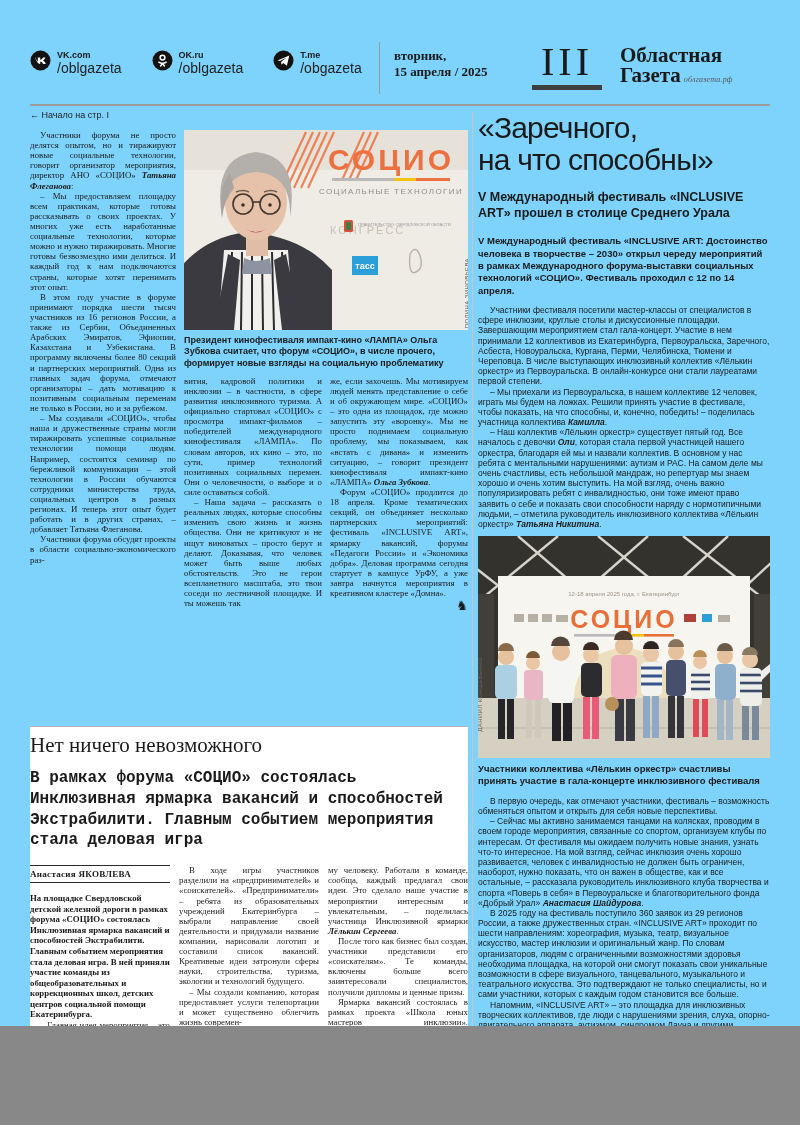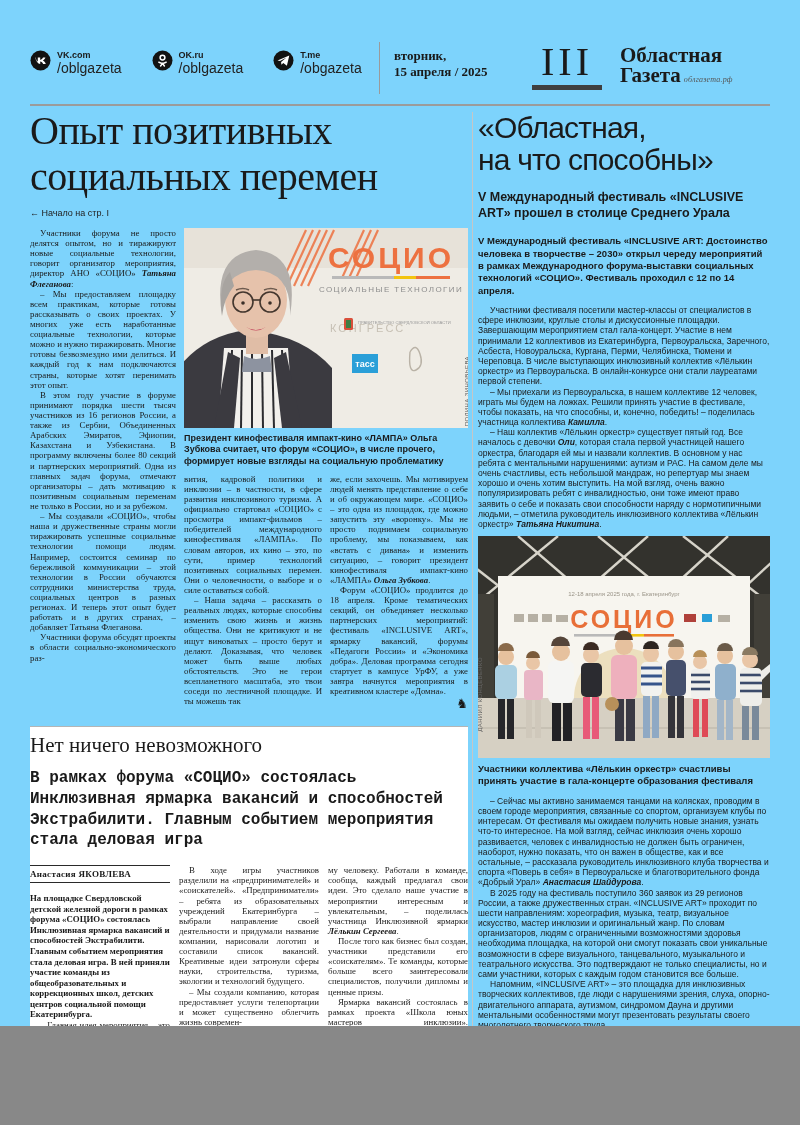--- a/index.html
+++ b/index.html
@@ -119,21 +119,20 @@
     </div>
     <div class="masthead">
       <div>Областная</div>
       <div><span>Газета</span><span class="masthead-site">облгазета.рф</span></div>
     </div>
   </div>
   <div class="header-rule"></div>
   <div class="v-divider"></div>
 
   <div class="article-main">
-    <h1>Опыт позитивных социальных перемен</h1>
     <div class="continuation">← Начало на стр. I</div>
     <div class="main-grid">
       <div class="mcol1 serif-body">
           <p>Участники форума не просто делятся опытом, но и тиражируют новые социальные технологии, говорит организатор мероприятия, директор АНО «СОЦИО» <b>Татьяна Флеганова</b>:</p>
           <p>– Мы предоставляем площадку всем практикам, которые готовы рассказывать о своих проектах. У многих уже есть наработанные социальные технологии, которые можно и нужно тиражировать. Многие готовы безвозмездно ими делиться. И каждый год к нам подключаются страны, которые хотят перенимать этот опыт.</p>
           <p>В этом году участие в форуме принимают порядка шести тысяч участников из 16 регионов России, а также из Сербии, Объединенных Арабских Эмиратов, Эфиопии, Казахстана и Узбекистана. В программу включены более 80 секций и партнерских мероприятий. Одна из главных задач форума, отмечают организаторы – дать мотивацию к позитивным социальным переменам не только в России, но и за рубежом.</p>
           <p>– Мы создавали «СОЦИО», чтобы наша и дружественные страны могли тиражировать успешные социальные технологии помощи людям. Например, состоится семинар по бережливой коммуникации – этой технологии в России обучаются сотрудники министерства труда, социальных центров в разных регионах. И теперь этот опыт будет работать и в других странах, – добавляет Татьяна Флеганова.</p>
           <p>Участники форума обсудят проекты в области социально-экономического раз-</p>
         </div>
       <div class="photo-block">
@@ -210,21 +209,21 @@
               </div>
             <span class="endmark">♞</span>
           </div>
         </div>
       </div>
     </div>
   </div>
 
   <div class="article-right">
     <h2>
-      <div>«Областная,</div>
+      <div>«Заречного,</div>
       <div>на что способны»</div>
     </h2>
     <div class="subhead">V Международный фестиваль «INCLUSIVE ART» прошел в столице Среднего Урала</div>
     <div class="lead">V Международный фестиваль «INCLUSIVE ART: Достоинство человека в творчестве – 2030» открыл череду мероприятий в рамках Международного форума-выставки социальных технологий «СОЦИО». Фестиваль проходил с 12 по 14 апреля.</div>
     <div class="sans-body">
         <p>Участники фестиваля посетили мастер-классы от специалистов в сфере инклюзии, круглые столы и дискуссионные площадки. Завершающим мероприятием стал гала-концерт. Участие в нем принимали 12 коллективов из Екатеринбурга, Первоуральска, Заречного, Асбеста, Новоуральска, Кургана, Перми, Челябинска, Тюмени и Череповца. В числе выступающих инклюзивный коллектив «Лёлькин оркестр» из Первоуральска. В онлайн-конкурсе они стали лауреатами первой степени.</p>
         <p>– Мы приехали из Первоуральска, в нашем коллективе 12 человек, играть мы будем на ложках. Решили принять участие в фестивале, чтобы показать, на что способны, и, конечно, победить! – поделилась участница коллектива <b>Камилла</b>.</p>
         <p>– Наш коллектив «Лёлькин оркестр» существует пятый год. Все началось с девочки <b>Оли</b>, которая стала первой участницей нашего оркестра, благодаря ей мы и назвали коллектив. В основном у нас ребята с ментальными нарушениями: аутизм и РАС. На самом деле мы очень счастливы, есть небольшой мандраж, но репертуар мы знаем хорошо и очень хотим выступить. На мой взгляд, очень важно популяризировать ребят с инвалидностью, они тоже имеют право заявить о себе и показать свои способности наряду с нормотипичными людьми, – отметила руководитель инклюзивного коллектива «Лёлькин оркестр» <b>Татьяна Никитина</b>.</p>
       </div>
     <div class="group-photo">
@@ -346,22 +345,23 @@
                 <line x1="262" y1="155" x2="284" y2="155"></line>
               </g>
               <path d="M282 136 L292 128 L292 136 L284 144 Z" fill="#eeeeea"></path>
               <rect x="264" y="170" width="7" height="34" fill="#7a8a9a"></rect>
               <rect x="274" y="170" width="7" height="34" fill="#7a8a9a"></rect>
             </g>
         </g>
       </svg>
       <span class="photo-credit-left">ДАНИИЛ КОНЦЕВЕНКО</span>
     </div>
-    <div class="caption-right">Участники коллектива «Лёлькин оркестр» счастливы принять участие в гала-концерте образования фестиваля</div>
+    <div class="caption-right">Участники коллектива «Лёлькин оркестр» счастливы принять участие в гала-концерте инклюзивного фестиваля</div>
     <div class="sans-body">
+        <p>В первую очередь, как отмечают участники, фестиваль – возможность обменяться опытом и открыть для себя новые перспективы.</p>
         <p>– Сейчас мы активно занимаемся танцами на колясках, проводим в своем городе мероприятия, связанные со спортом, организуем клубы по интересам. От фестиваля мы ожидаем получить новые знания, узнать что-то интересное. На мой взгляд, сейчас инклюзия очень хорошо развивается, человек с инвалидностью не должен быть ограничен, наоборот, нужно показать, что он важен в обществе, как и все остальные, – рассказала руководитель инклюзивного клуба творчества и спорта «Поверь в себя» в Первоуральске и благотворительного фонда «Добрый Урал» <b>Анастасия Шайдурова</b>.</p>
         <p>В 2025 году на фестиваль поступило 360 заявок из 29 регионов России, а также дружественных стран. «INCLUSIVE ART» проходит по шести направлениям: хореография, музыка, театр, визуальное искусство, мастер инклюзии и оригинальный жанр. По словам организаторов, людям с ограниченными возможностями здоровья необходима площадка, на которой они смогут показать свои уникальные возможности в сфере визуального, танцевального, музыкального и театрального искусства. Это подтверждают не только специалисты, но и сами участники, которых с каждым годом становится все больше.</p>
         <p>Напомним, «INCLUSIVE ART» – это площадка для инклюзивных творческих коллективов, где люди с нарушениями зрения, слуха, опорно-двигательного аппарата, аутизмом, синдромом Дауна и другими ментальными особенностями могут презентовать результаты своего многолетнего творческого труда.</p>
       </div>
     <div class="author">Показать ГРАУЛЕ</div>
     <div class="right-bottom-rule"></div>
   </div>
 
   <div class="article-bottom">
     <h2>Нет ничего невозможного</h2>
@@ -374,21 +374,21 @@
             <p>– Главная идея мероприятия – это деловая игра, в ходе которой ребята создают компании, бизнесы, полезные для общества. В процессе участники обучаются взаимодействию и реализуют</p>
           </div>
       </div>
       <div class="bcol serif-body">
           <p>В ходе игры участников разделили на «предпринимателей» и «соискателей». «Предприниматели» – ребята из образовательных учреждений Екатеринбурга – выбрали направление своей деятельности и придумали название компании, нарисовали логотип и составили список вакансий. Креативные идеи затронули сферы науки, строительства, туризма, экологии и технологий будущего.</p>
           <p>– Мы создали компанию, которая предоставляет услуги телепортации и может существенно облегчить жизнь современ-</p>
         </div>
       <div class="bcol">
         <div class="serif-body">
             <p class="noindent">му человеку. Работали в команде, сообща, каждый предлагал свои идеи. Это сделало наше участие в мероприятии интересным и увлекательным, – поделилась участница Инклюзивной ярмарки <b>Лёлькин Сергеева</b>.</p>
-            <p>После того как бизнес был создан, участники представили его «соискателям». Те команды, которые больше всего заинтересовали специалистов, получили дипломы и ценные призы.</p>
+            <p>После того как бизнес был создан, участники представили его «соискателям». Те команды, включены больше всего заинтересовали специалистов, получили дипломы и ценные призы.</p>
             <p>Ярмарка вакансий состоялась в рамках проекта «Школа юных мастеров инклюзии». Организаторами события выступили АНО «Белая трость», региональный центр дополнительного образования Дворец молодежи и Свердловская детская железная дорога.</p>
           </div>
         <span class="endmark">♞</span>
       </div>
     </div>
   </div>
 
 </div>
 
 </body></html>

